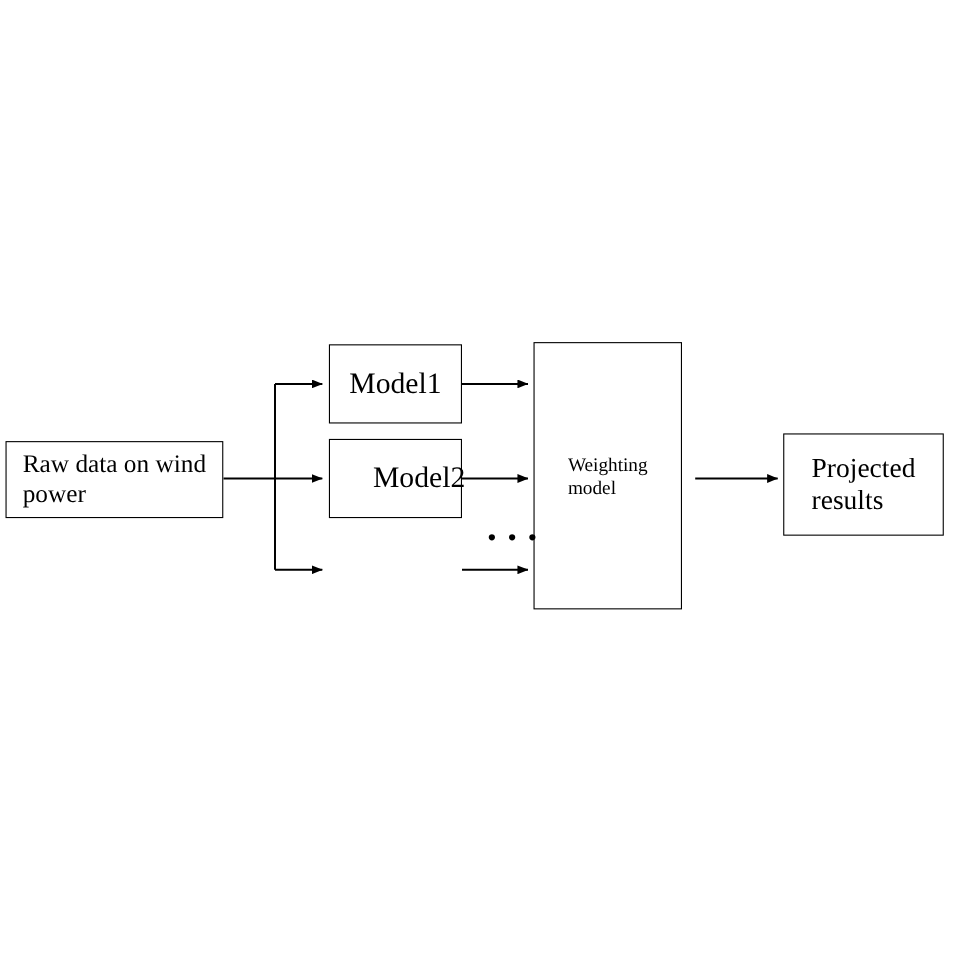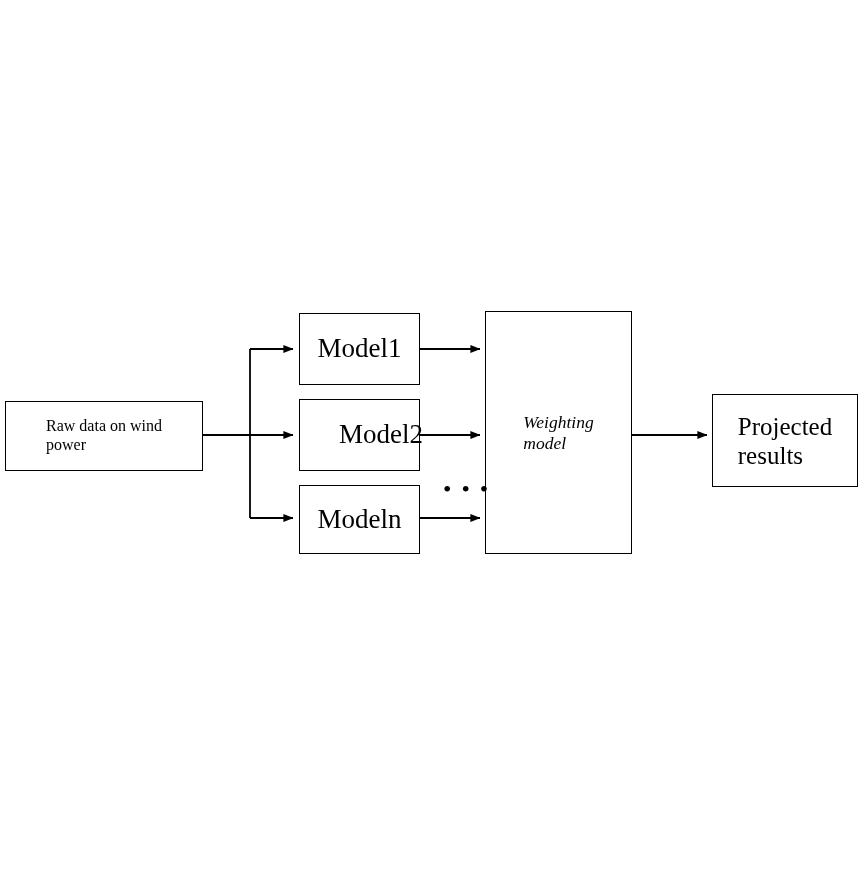--- a/index.html
+++ b/index.html
@@ -35,24 +35,24 @@
     display: block;
     white-space: pre-line;
     padding: 0 4px;
   }
 
   
   #node-raw      { left: 5px;   top: 401px; width: 198px; height: 70px;  }
   #node-model1   { left: 299px; top: 313px; width: 121px; height: 72px;  }
   #node-model2   { left: 299px; top: 399px; width: 121px; height: 72px; padding-left: 43px;  }
   #node-modeln   { left: 299px; top: 485px; width: 121px; height: 69px;  }
-  #node-weighting{ left: 485px; top: 311px; width: 147px; height: 243px; font-style: italic; }
+  #node-weighting{ left: 485px; top: 311px; width: 135px; height: 243px; }
   #node-projected{ left: 712px; top: 394px; width: 146px; height: 93px;  }
 
-  #node-raw       .node-label { font-size: 16px; }
+  #node-raw       .node-label { font-size: 23px; }
   #node-model1    .node-label,
   #node-model2    .node-label,
   #node-modeln    .node-label { font-size: 27px; }
   #node-weighting .node-label { font-size: 17.5px; }
   #node-projected .node-label { font-size: 25px; }
 
   
   #ellipsis {
     position: absolute;
     left: 443px;
@@ -107,23 +107,20 @@
   </div>
 
   <div class="node" id="node-model1">
     <span class="node-label">Model1</span>
   </div>
 
   <div class="node" id="node-model2">
     <span class="node-label">Model2</span>
   </div>
 
-  <div class="node" id="node-modeln">
-    <span class="node-label">Modeln</span>
-  </div>
 
   <div class="node" id="node-weighting">
     <span class="node-label">Weighting
 model</span>
   </div>
 
   <div class="node" id="node-projected">
     <span class="node-label">Projected
 results</span>
   </div>

